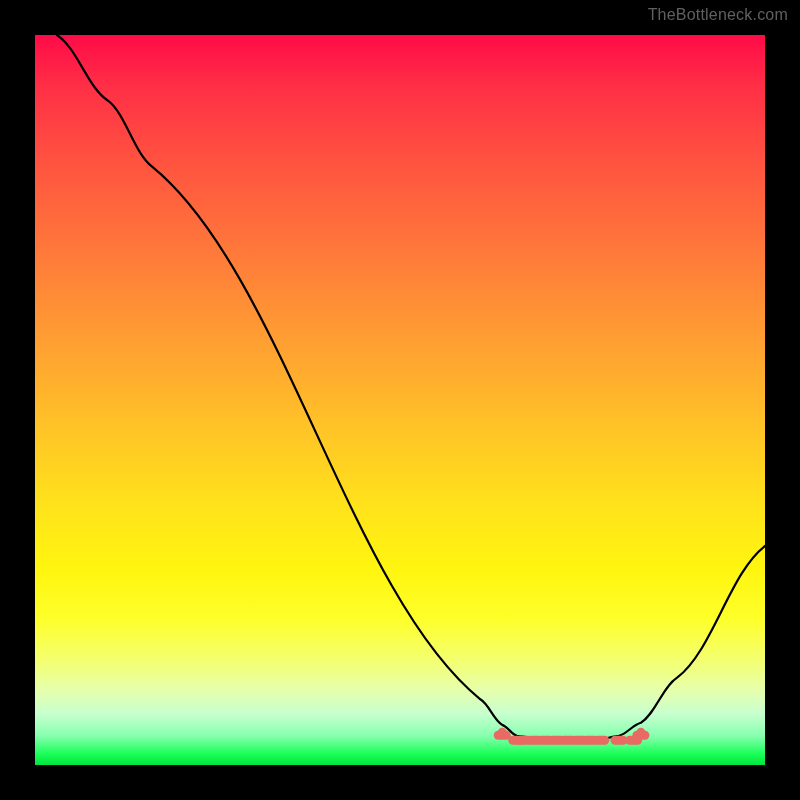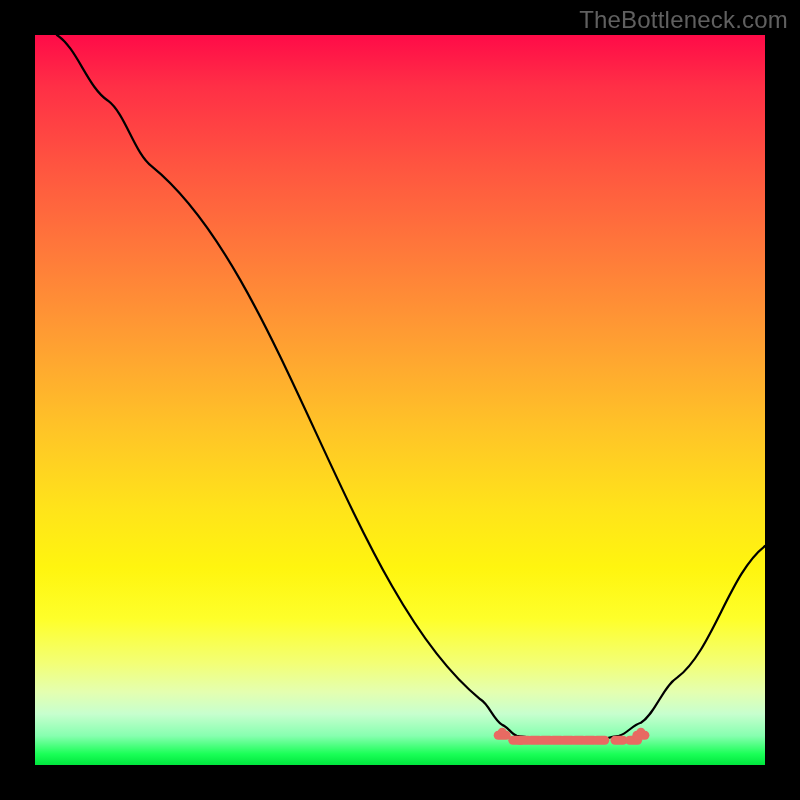--- a/index.html
+++ b/index.html
@@ -15,21 +15,21 @@
     position: relative;
     width: 800px;
     height: 800px;
     background: #000;
   }
   .watermark {
     position: absolute;
     top: 6px;
     right: 12px;
     color: #606060;
-    font-size: 24px;
+    font-size: 16px;
     font-weight: 400;
     letter-spacing: 0.2px;
     z-index: 5;
   }
   .plot-area {
     position: absolute;
     left: 35px;
     top: 35px;
     width: 730px;
     height: 730px;

